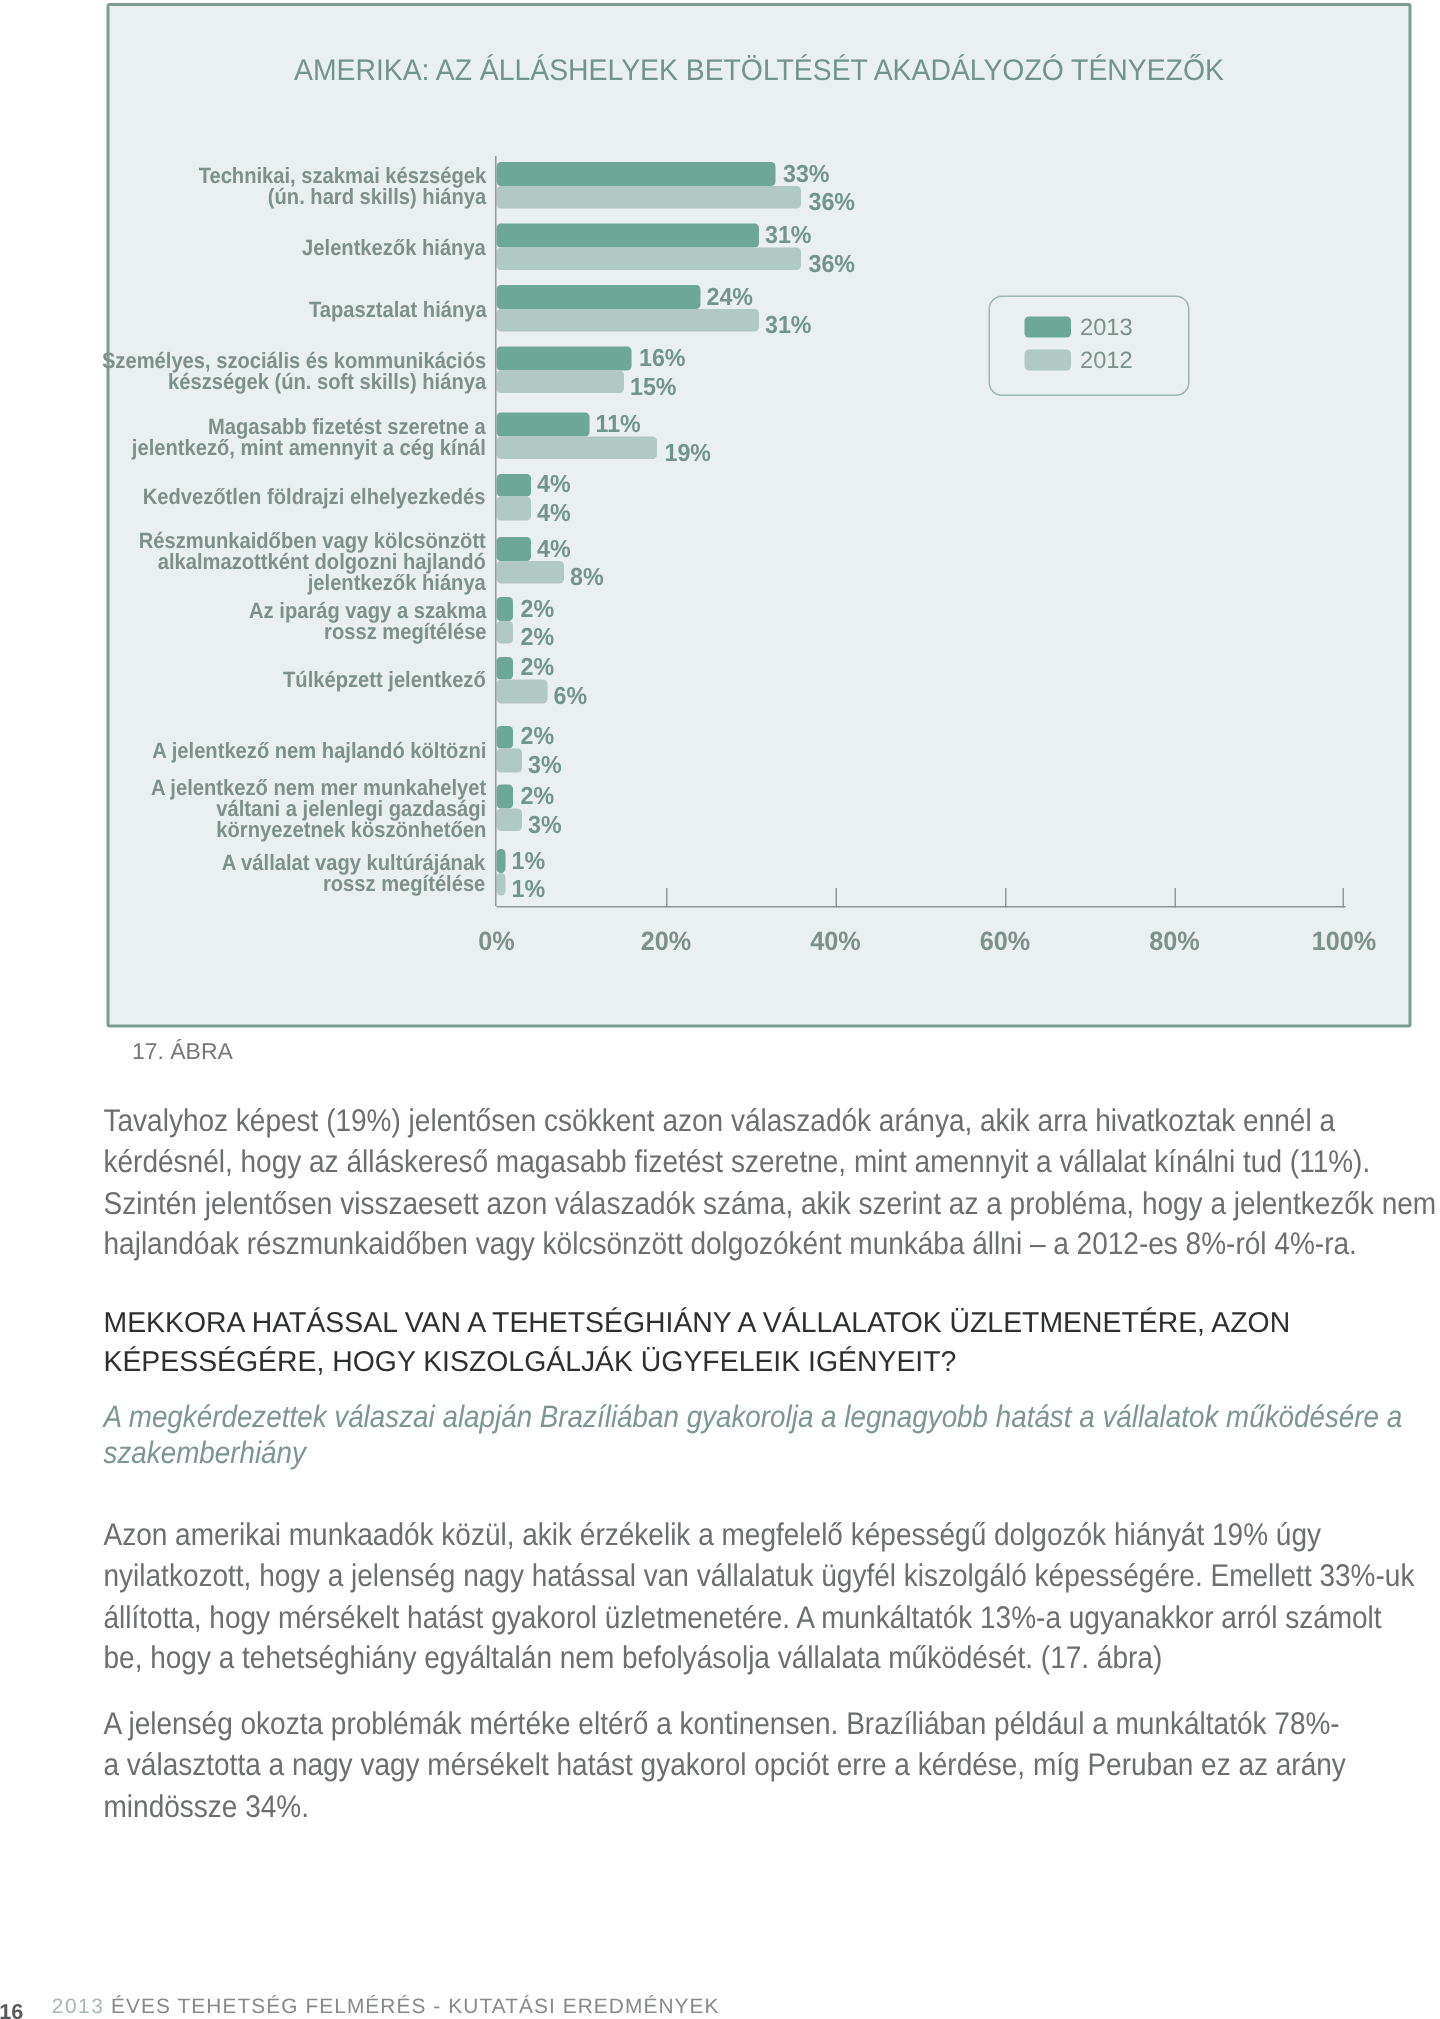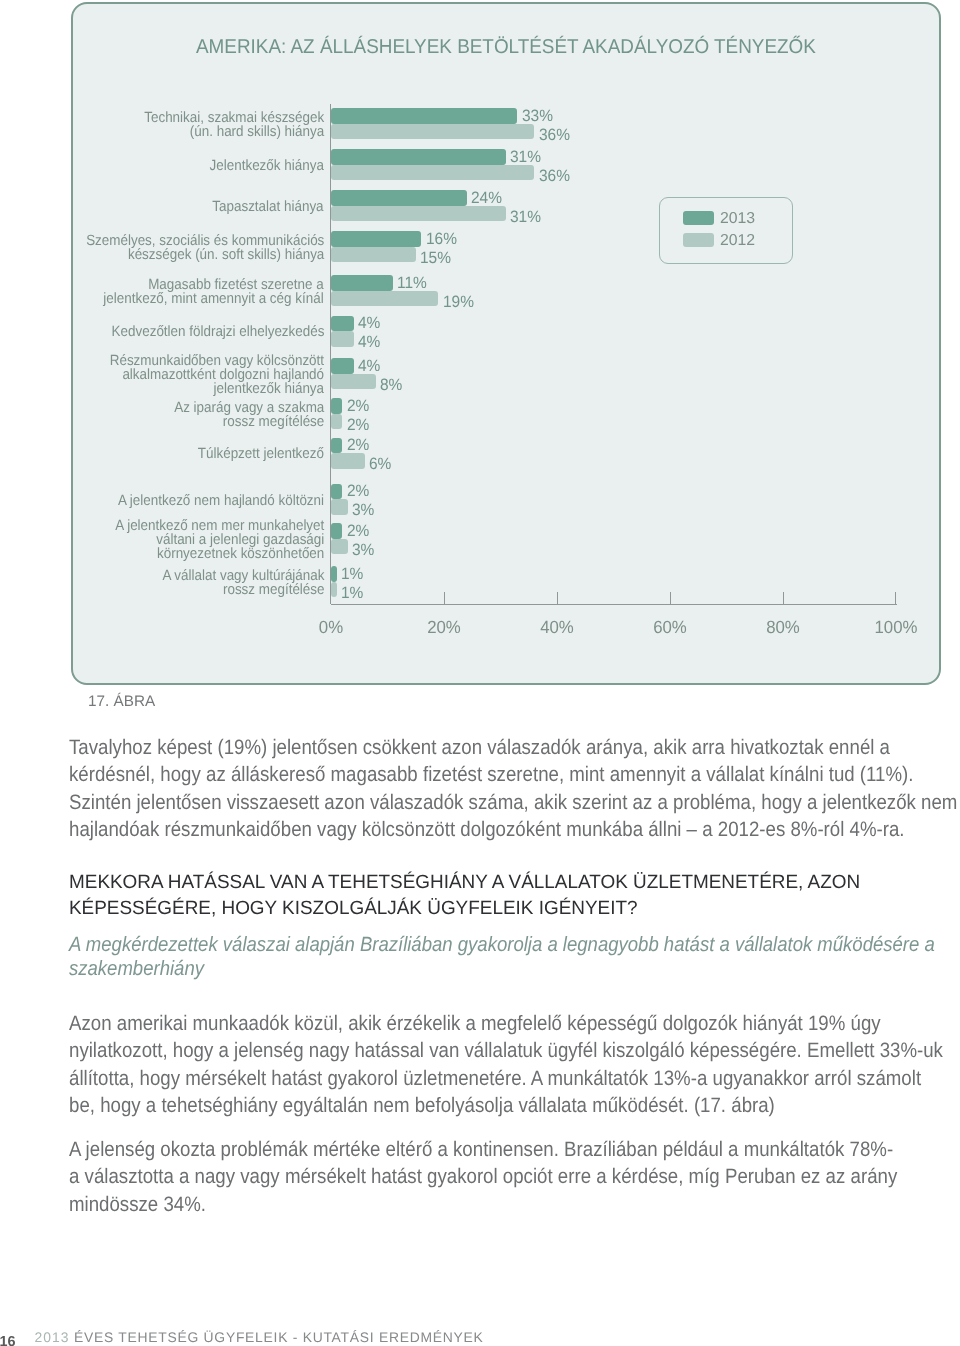--- a/index.html
+++ b/index.html
@@ -4,24 +4,24 @@
 <title>AMERIKA: AZ ÁLLÁSHELYEK BETÖLTÉSÉT AKADÁLYOZÓ TÉNYEZŐK</title>
 <style>
   html,body{margin:0;padding:0;}
   body{width:960px;height:1346px;background:#ffffff;
        font-family:"Liberation Sans",sans-serif;overflow:hidden;position:relative;
        -webkit-font-smoothing:antialiased;text-rendering:geometricPrecision;}
   .page{position:absolute;left:0;top:0;width:960px;height:1346px;}
 
   
   .chart-card{position:absolute;left:71px;top:2px;width:870px;height:683px;
-    background:#eaefef;border:2px solid #7d9d91;border-radius:16px;box-sizing:border-box;}
+    background:#eaefef;border:2px solid #7d9d91;border-radius:2px;box-sizing:border-box;}
   .chart-title{position:absolute;left:123px;top:32px;font-size:19.9px;color:#71958a;
     white-space:nowrap;transform:scaleX(0.95);transform-origin:left top;}
-  #plot{position:absolute;left:-2px;top:-2px;width:870px;height:815px;}
+  #plot{position:absolute;left:-2px;top:-2px;width:870px;height:815px;font-weight:bold;}
 
   .cat-label{position:absolute;font-size:14.8px;color:#7d9189;white-space:nowrap;
     transform-origin:right top;line-height:14.1px;text-align:right;}
   .bar{position:absolute;border-radius:3px;}
   .bar.y2013{background:#6da795;}
   .bar.y2012{background:#b0cac3;}
   .bval{position:absolute;font-size:16.4px;color:#71958a;white-space:nowrap;
     transform:scaleX(0.945);transform-origin:left top;}
 
   .axis{position:absolute;background:#8f9897;}
@@ -184,14 +184,14 @@
       <div class="tl body-line" style="top: 1039.3px;">nyilatkozott, hogy a jelenség nagy hatással van vállalatuk ügyfél kiszolgáló képességére. Emellett 33%-uk</div>
       <div class="tl body-line" style="top: 1066.6px;">állította, hogy mérsékelt hatást gyakorol üzletmenetére. A munkáltatók 13%-a ugyanakkor arról számolt</div>
       <div class="tl body-line" style="top: 1093.9px;">be, hogy a tehetséghiány egyáltalán nem befolyásolja vállalata működését. (17. ábra)</div>
       <div class="tl body-line" style="top: 1138px;">A jelenség okozta problémák mértéke eltérő a kontinensen. Brazíliában például a munkáltatók 78%-</div>
       <div class="tl body-line" style="top: 1165.3px;">a választotta a nagy vagy mérsékelt hatást gyakorol opciót erre a kérdése, míg Peruban ez az arány</div>
       <div class="tl body-line" style="top: 1192.6px;">mindössze 34%.</div>
     </div>
 
   <div class="footer-num">16</div>
   <div class="footer-year">2013</div>
-  <div class="footer-txt">ÉVES TEHETSÉG ÜGYFELEIK - KUTATÁSI EREDMÉNYEK</div>
+  <div class="footer-txt">ÉVES TEHETSÉG FELMÉRÉS - KUTATÁSI EREDMÉNYEK</div>
 </div>
 
 </body></html>

